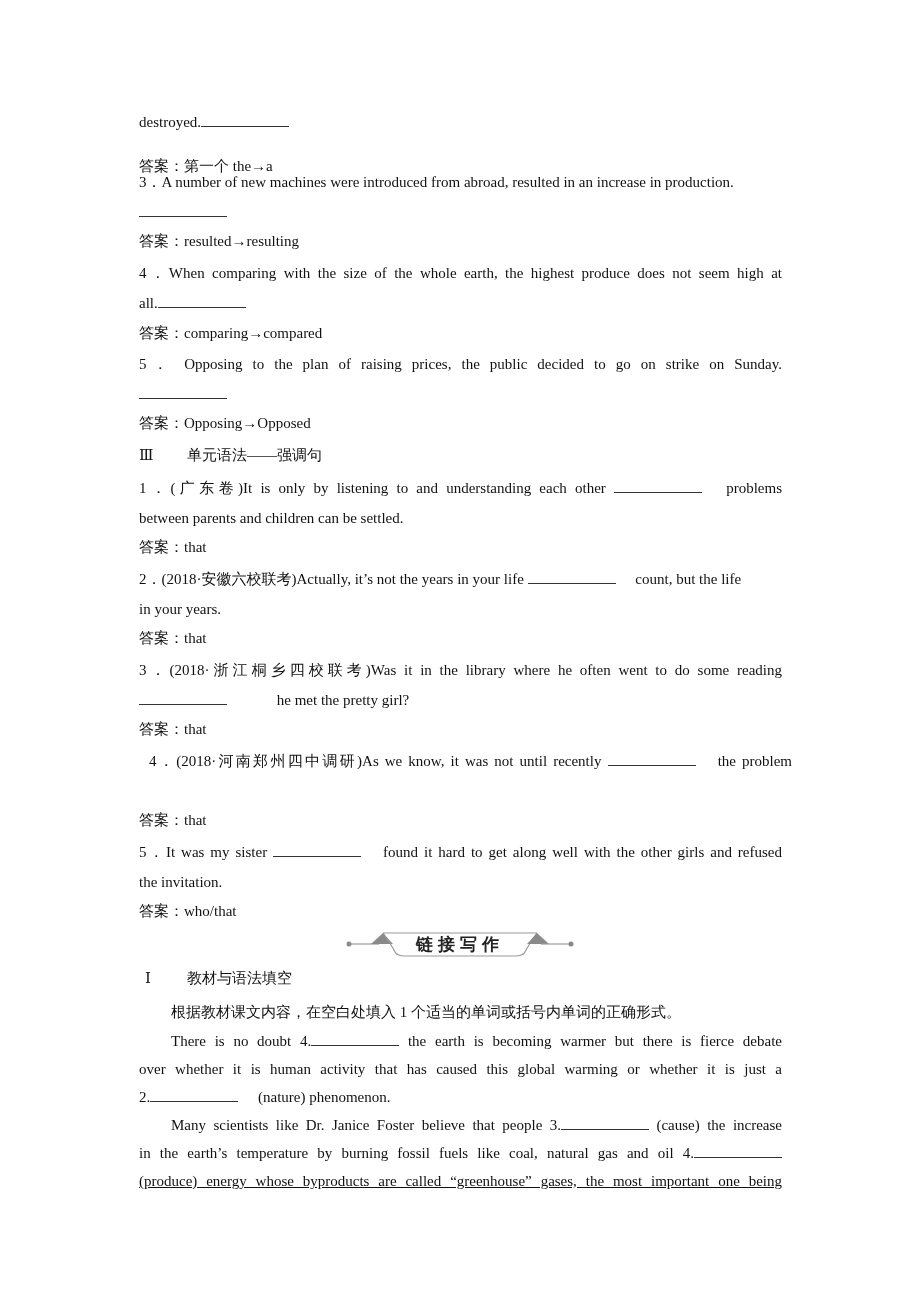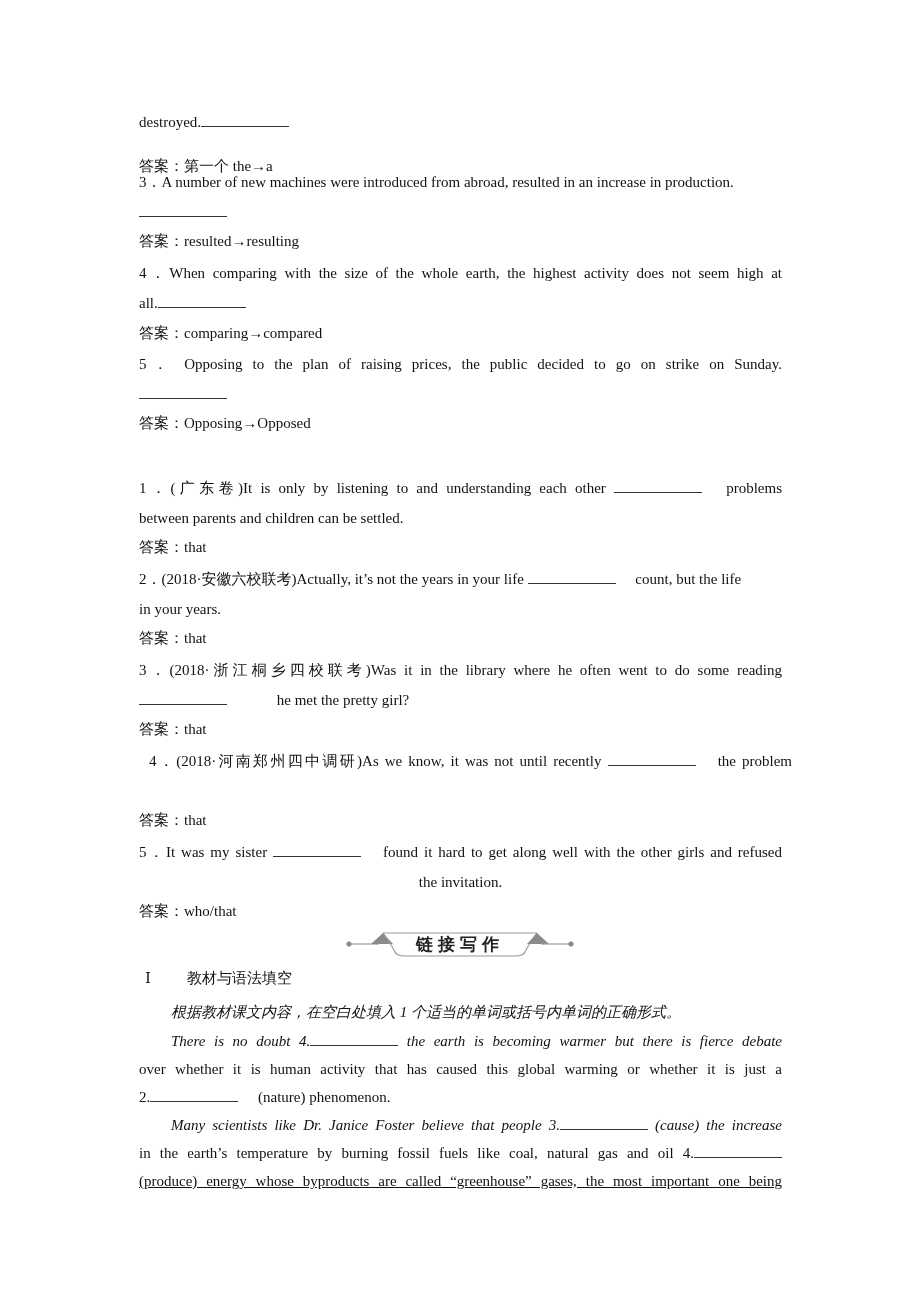--- a/index.html
+++ b/index.html
@@ -37,21 +37,21 @@
     }
     .blank {
       display: inline-block;
       width: 88px;
       border-bottom: 1px solid #333;
       height: 14px;
       vertical-align: baseline;
     }
     .gap { display: inline-block; width: 16px; }
     .gap-lg { display: inline-block; width: 46px; }
-    .indent { padding-left: 32px; width: 611px; font-style: italic; }
+    .indent { padding-left: 32px; width: 611px; }
     .roman {
       display: inline-block;
       width: 48px;
     }
     .banner {
       position: absolute;
       left: 345px;
       top: 928px;
       width: 230px;
       height: 32px;
@@ -85,39 +85,42 @@
     <span>3．</span><span>A number of new machines were introduced from abroad, resulted in an increase in production.</span>
   </div>
   <div class="line" style="top:202px;">
     <span class="blank"></span>
   </div>
   <div class="line" style="top:231px;">
     <span>答案：</span><span>resulted→resulting</span>
   </div>
 
   <div class="line justify" style="top:263px;">
-    <span>4．</span><span>When comparing with the size of the whole earth, the highest activity does not seem high at</span>
+    <span>4．</span><span>When comparing with the size of the whole earth, the highest produce does not seem high at</span>
   </div>
   <div class="line" style="top:293px;">
     <span>all.</span><span class="blank"></span>
   </div>
   <div class="line" style="top:323px;">
     <span>答案：</span><span>comparing→compared</span>
   </div>
 
   <div class="line justify" style="top:354px;">
     <span>5．</span> <span>Opposing to the plan of raising prices, the public decided to go on strike on Sunday.</span>
   </div>
   <div class="line" style="top:384px;">
     <span class="blank"></span>
   </div>
   <div class="line" style="top:413px;">
     <span>答案：</span><span>Opposing→Opposed</span>
   </div>
 
+  <div class="line" style="top:445px;">
+    <span class="roman">Ⅲ</span><span>单元语法——强调句</span>
+  </div>
 
   <div class="line justify" style="top:478px;">
     <span>1．</span><span>(广东卷)</span><span>It is only by listening to and understanding each other</span> <span class="blank"></span><span class="gap"></span> <span>problems</span>
   </div>
   <div class="line" style="top:508px;">
     <span>between parents and children can be settled.</span>
   </div>
   <div class="line" style="top:537px;">
     <span>答案：</span><span>that</span>
   </div>
@@ -145,21 +148,21 @@
   <div class="line justify" style="top:751px;margin-left:10px;">
     <span>4．</span><span>(2018·河南郑州四中调研)</span><span>As we know, it was not until recently</span> <span class="blank"></span><span class="gap"></span> <span>the problem</span>
   </div>
   <div class="line" style="top:810px;">
     <span>答案：</span><span>that</span>
   </div>
 
   <div class="line justify" style="top:842px;">
     <span>5．</span><span>It was my sister</span> <span class="blank"></span><span class="gap"></span> <span>found it hard to get along well with the other girls and refused</span>
   </div>
-  <div class="line" style="top:872px;text-align:center;">
+  <div class="line" style="top:872px;">
     <span>the invitation.</span>
   </div>
   <div class="line" style="top:901px;">
     <span>答案：</span><span>who/that</span>
   </div>
 
   <div class="banner">
     <svg width="230" height="32" viewBox="0 0 230 32">
 
       <circle cx="4" cy="16" r="2.5" fill="#888"></circle>

